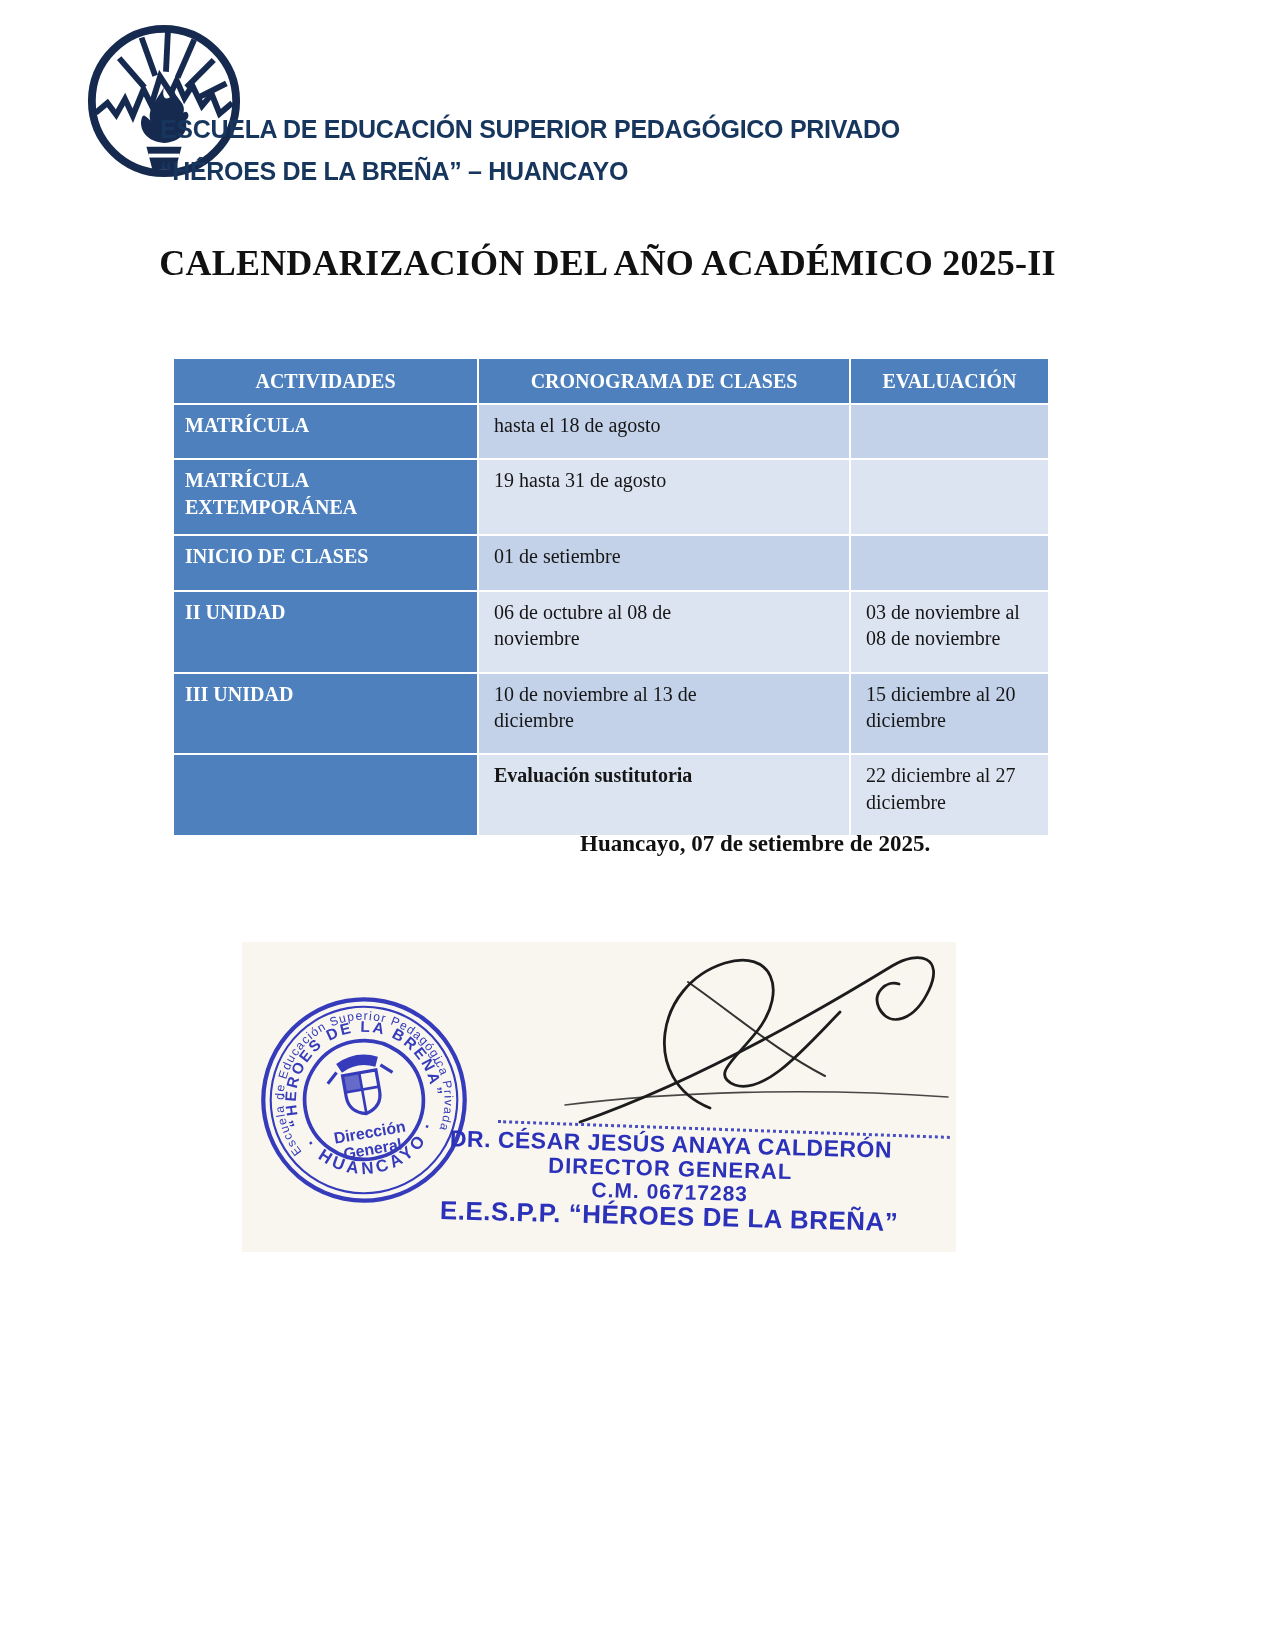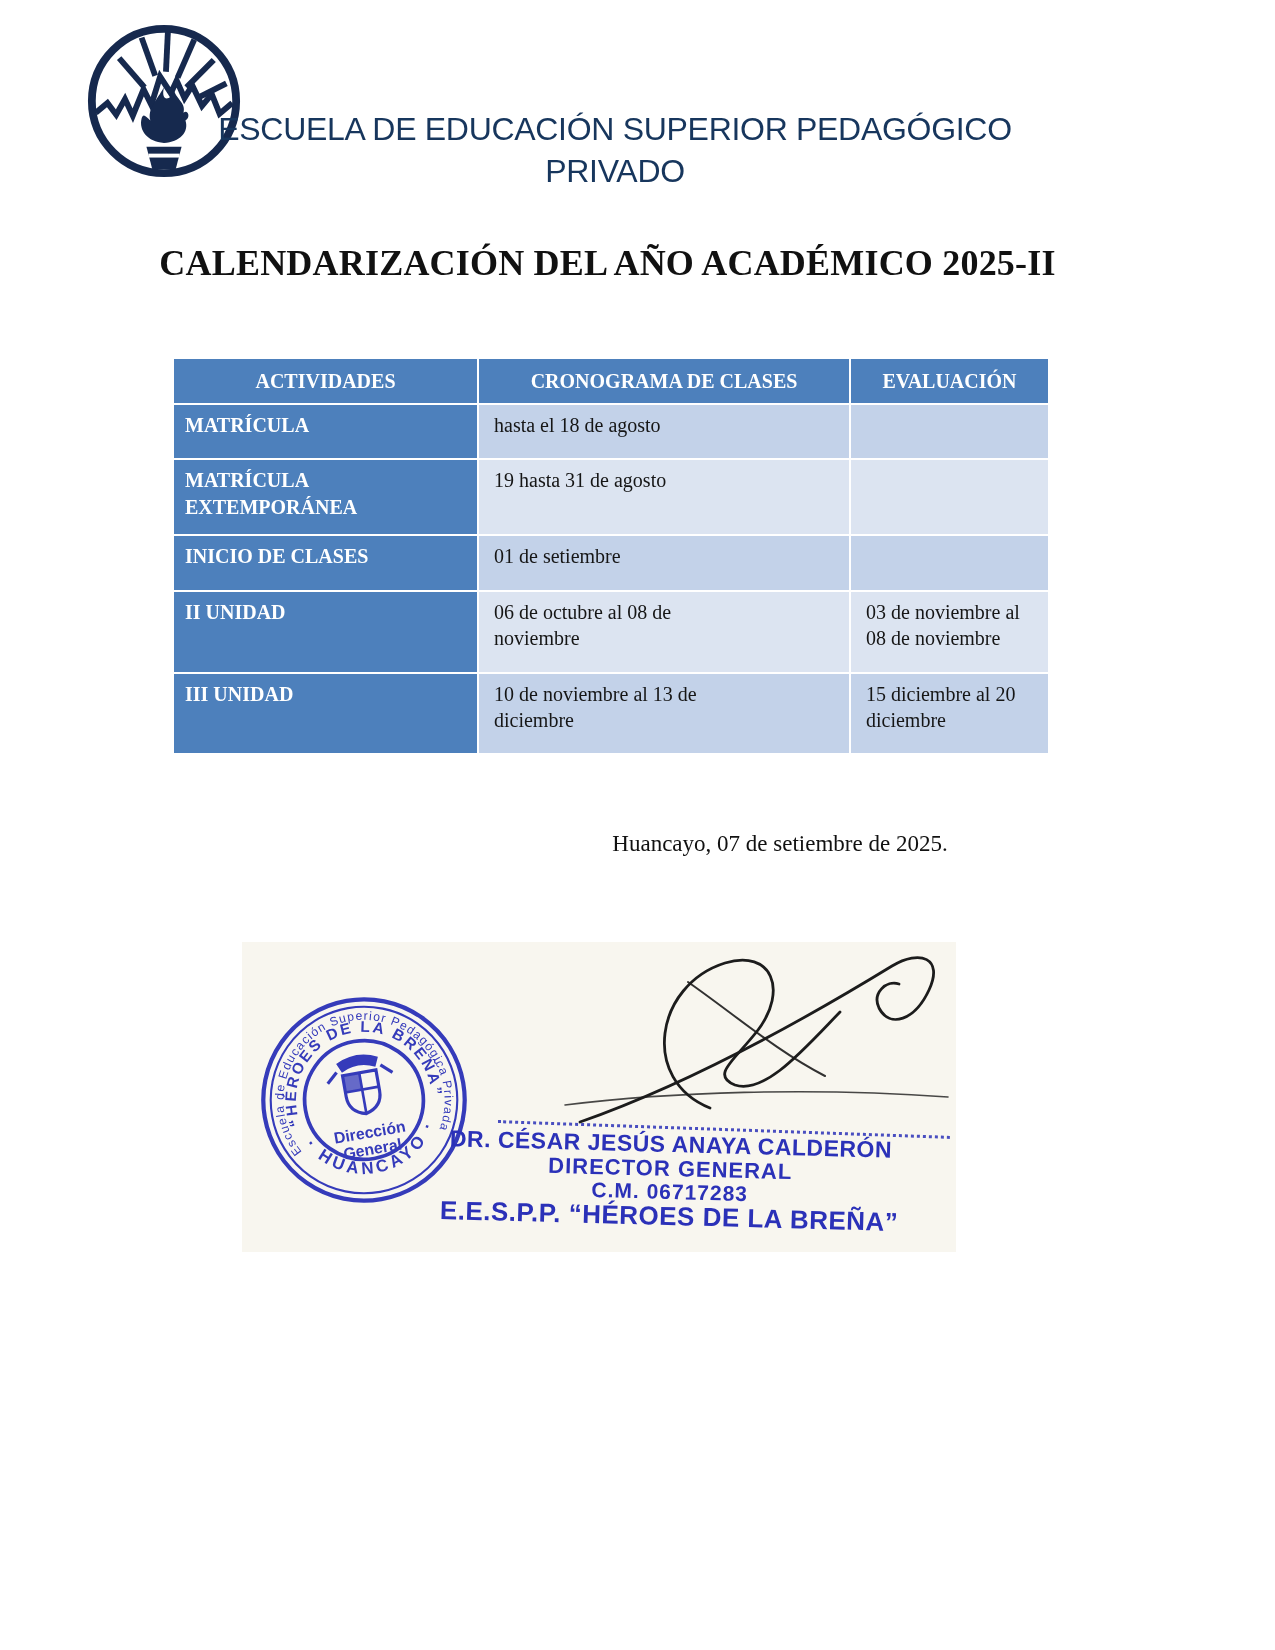--- a/index.html
+++ b/index.html
@@ -4,23 +4,23 @@
 <style>
   html,body{margin:0;padding:0;background:#ffffff;}
   .page{
     position:relative;width:1275px;height:1650px;margin:0 auto;
     background:#ffffff;overflow:hidden;
     font-family:"Liberation Serif","DejaVu Serif",serif;
   }
   
   .logo{position:absolute;left:86px;top:20px;width:156px;height:162px;}
   .school-name{
-    position:absolute;left:160px;top:108px;width:910px;text-align:center;
+    position:absolute;left:160px;top:108px;width:910px;text-align:left;
     color:#17365d;font-family:"Liberation Sans","DejaVu Sans",sans-serif;
-    font-weight:normal;font-size:32px;letter-spacing:-0.3px;line-height:42px;
+    font-weight:bold;font-size:25px;letter-spacing:-0.3px;line-height:42px;
   }
   
   .doc-title{
     position:absolute;left:90px;top:242px;width:1035px;text-align:center;
     color:#111111;font-weight:bold;font-size:36px;letter-spacing:0.2px;
   }
   
   .cal-table{
     position:absolute;left:172px;top:357px;width:876px;
     border-collapse:collapse;table-layout:fixed;
@@ -41,22 +41,22 @@
     padding:7px 8px 12px 11px;
   }
   .cal-table td.body{color:#161616;padding:7px 10px 20px 15px;}
   .cal-table tbody tr:nth-child(odd) td.body{background:#c3d2e9;}
   .cal-table tbody tr:nth-child(even) td.body{background:#dce4f1;}
   .cal-table td.bold-cell{font-weight:bold;}
   .r1{height:44px;}.r2{height:76px;}.r3{height:28px;}.r4{height:61px;}
   .r5{height:60px;}.r6{height:59px;}.r7{height:60px;}
   
   .date-line{
-    position:absolute;left:560px;top:831px;width:440px;text-align:center;
-    color:#111111;font-weight:normal;font-size:23px;
+    position:absolute;left:580px;top:831px;width:440px;text-align:left;
+    color:#111111;font-weight:bold;font-size:23px;
   }
   
   .scan-paper{
     position:absolute;left:242px;top:942px;width:714px;height:310px;
     background:#f8f6ef;
   }
   .stamp-svg{position:absolute;left:258px;top:994px;width:212px;height:212px;
     transform:rotate(-10deg);opacity:0.95;}
   .signature-svg{position:absolute;left:520px;top:930px;width:460px;height:210px;}
   .dotted-line{
@@ -95,20 +95,21 @@
 
       <path fill="#16294e" stroke="none" d="M80,66 C72,80 63,88 66,100 C61,96 59,92 57,98 C54,110 63,122 80,123 C96,122 106,112 102,100 C108,96 104,88 100,92 C103,82 92,78 90,68 C88,80 76,82 80,66 Z"></path>
 
       <polygon fill="#16294e" stroke="none" points="62,127 98,127 92,150 68,150"></polygon>
       <rect x="64" y="134" width="32" height="4" fill="#ffffff" stroke="none"></rect>
     </g>
   </svg>
 
   <div class="school-name">
     <div>ESCUELA DE EDUCACIÓN SUPERIOR PEDAGÓGICO PRIVADO</div>
+    <div>“HÉROES DE LA BREÑA” – HUANCAYO</div>
   </div>
 
   <div class="doc-title">CALENDARIZACIÓN DEL AÑO ACADÉMICO 2025-II</div>
 
   <table class="cal-table">
     <colgroup>
         <col class="c1">
         <col class="c2">
         <col class="c3">
       </colgroup>
@@ -141,20 +142,26 @@
         <td class="body">06 de octubre al 08 de
 noviembre</td>
         <td class="body">03 de noviembre al
 08 de noviembre</td>
       </tr>
       <tr class="r6">
         <td class="act">III UNIDAD</td>
         <td class="body">10 de noviembre al 13 de
 diciembre</td>
         <td class="body">15 diciembre al 20
+diciembre</td>
+      </tr>
+      <tr class="r7">
+        <td class="act"></td>
+        <td class="body bold-cell">Evaluación sustitutoria</td>
+        <td class="body">22 diciembre al 27
 diciembre</td>
       </tr>
     </tbody>
   </table>
 
   <div class="date-line">Huancayo, 07 de setiembre de 2025.</div>
 
   <div class="scan-paper"></div>
 
   <svg class="stamp-svg" viewBox="0 0 200 200">

